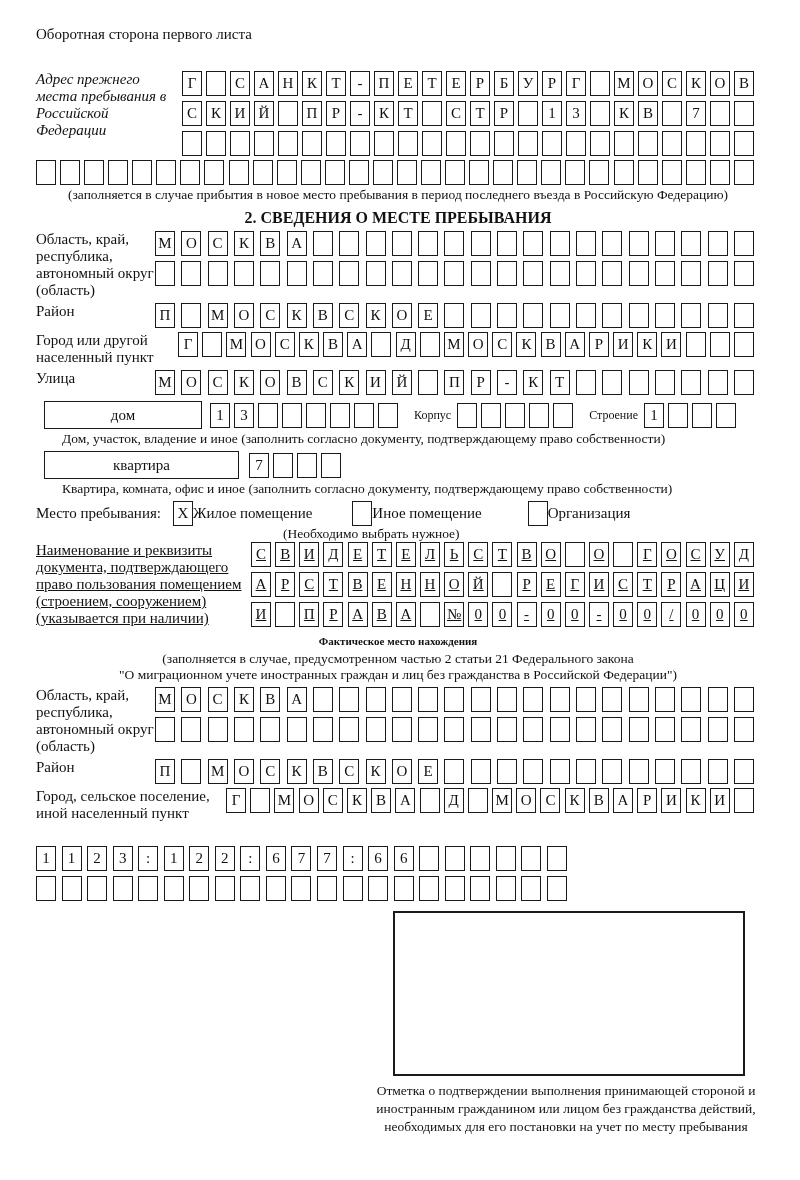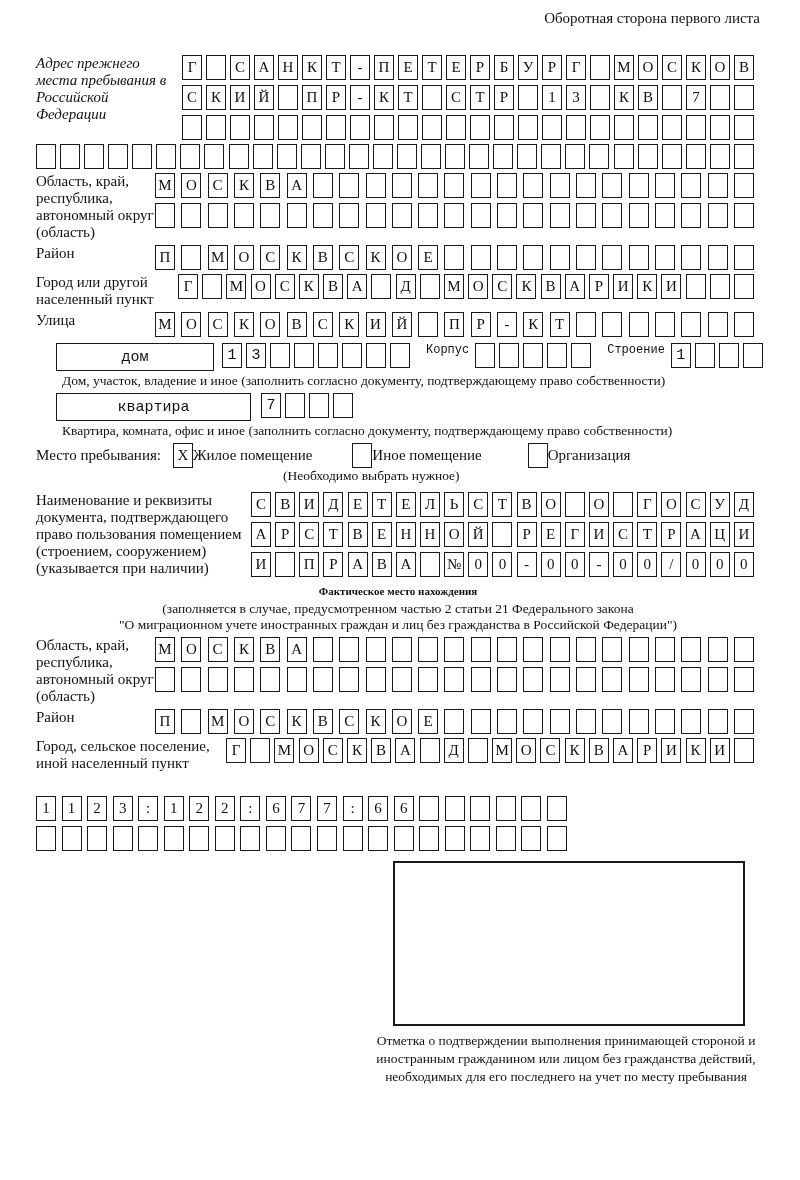--- a/index.html
+++ b/index.html
@@ -5,21 +5,21 @@
   html,body{margin:0;padding:0;background:#fff;}
   .page{
     position:relative;
     width:800px;height:1180px;
     box-sizing:border-box;
     padding:10px 40px 0 36px;
     overflow:hidden;
     font-family:"Liberation Serif","DejaVu Serif",serif;
     color:#111;
   }
-  .hdr-note{text-align:right;font-size:15px;margin-top:0;}
+  .hdr-note{text-align:left;font-size:15px;margin-top:16px;}
   .frow{display:flex;align-items:flex-start;}
   .label{font-size:15px;line-height:17px;}
   .lw146{width:146px;flex:none;font-style:italic;}
   .lw119{width:119px;flex:none;}
   .lw142{width:142px;flex:none;}
   .lw215{width:215px;flex:none;}
   .lw190{width:190px;flex:none;}
   .lw187{width:187px;flex:none;}
   .colrows{display:flex;flex-direction:column;gap:5px;}
   .cellrow{display:flex;justify-content:space-between;flex:none;}
@@ -32,23 +32,23 @@
   .rw531{width:531px;}
   .cell{
     width:20px;height:25px;flex:none;box-sizing:border-box;
     border:1.5px solid #1a1a1a;
     display:inline-flex;align-items:center;justify-content:center;
     font-size:15px;line-height:1;background:#fff;
   }
   .note{font-size:13.5px;line-height:16px;}
   .note-center{text-align:center;}
   .sec-title{text-align:center;font-weight:bold;font-size:16px;margin-top:6px;}
-  .mt2{margin-top:2px;} .mt4{margin-top:4px;} .mt6{margin-top:6px;} .mt8{margin-top:8px;} .mt28{margin-top:28px;}
+  .mt2{margin-top:2px;} .mt4{margin-top:4px;} .mt6{margin-top:6px;} .mt8{text-decoration:underline;} .mt28{margin-top:28px;}
   .indent26{margin-left:26px;}
-  .domrow{display:flex;align-items:flex-start;margin-left:20px;font-family:Liberation Mono, monospace;}
+  .domrow{display:flex;align-items:center;margin-left:8px;}
   .widebox{
     height:28px;box-sizing:border-box;border:1.5px solid #1a1a1a;
     display:inline-flex;align-items:center;justify-content:center;
     font-size:15px;flex:none;
   }
   .wb-dom{width:158px;}
   .wb-kv{width:195px;}
   .cells-inline{display:inline-flex;gap:4px;margin-left:8px;}
   .inline-label{font-size:12px;margin:0 6px 0 16px;flex:none;}
   .mesto-row{display:flex;align-items:center;}
@@ -177,21 +177,23 @@
       <span class="cell"></span>
       <span class="cell"></span>
       <span class="cell"></span>
       <span class="cell"></span>
       <span class="cell"></span>
       <span class="cell"></span>
       <span class="cell"></span>
       <span class="cell"></span>
       <span class="cell"></span>
     </div>
-
+  <div class="note note-center mt2">(заполняется в случае прибытия в новое место пребывания в период последнего въезда в Российскую Федерацию)</div>
+
+  <div class="sec-title">2. СВЕДЕНИЯ О МЕСТЕ ПРЕБЫВАНИЯ</div>
 
   <div class="frow mt4">
     <div class="label lw119">Область, край, республика, автономный округ (область)</div>
     <div class="colrows">
       <div class="cellrow rw599">
           <span class="cell">М</span>
           <span class="cell">О</span>
           <span class="cell">С</span>
           <span class="cell">К</span>
           <span class="cell">В</span>
@@ -619,15 +621,15 @@
           <span class="cell"></span>
           <span class="cell"></span>
           <span class="cell"></span>
           <span class="cell"></span>
           <span class="cell"></span>
         </div>
     </div>
   </div>
 
   <div class="stamp-box"></div>
-  <div class="stamp-note">Отметка о подтверждении выполнения принимающей стороной и иностранным гражданином или лицом без гражданства действий, необходимых для его последнего на учет по месту пребывания</div>
+  <div class="stamp-note">Отметка о подтверждении выполнения принимающей стороной и иностранным гражданином или лицом без гражданства действий, необходимых для его постановки на учет по месту пребывания</div>
 
 </div>
 
 </body></html>

